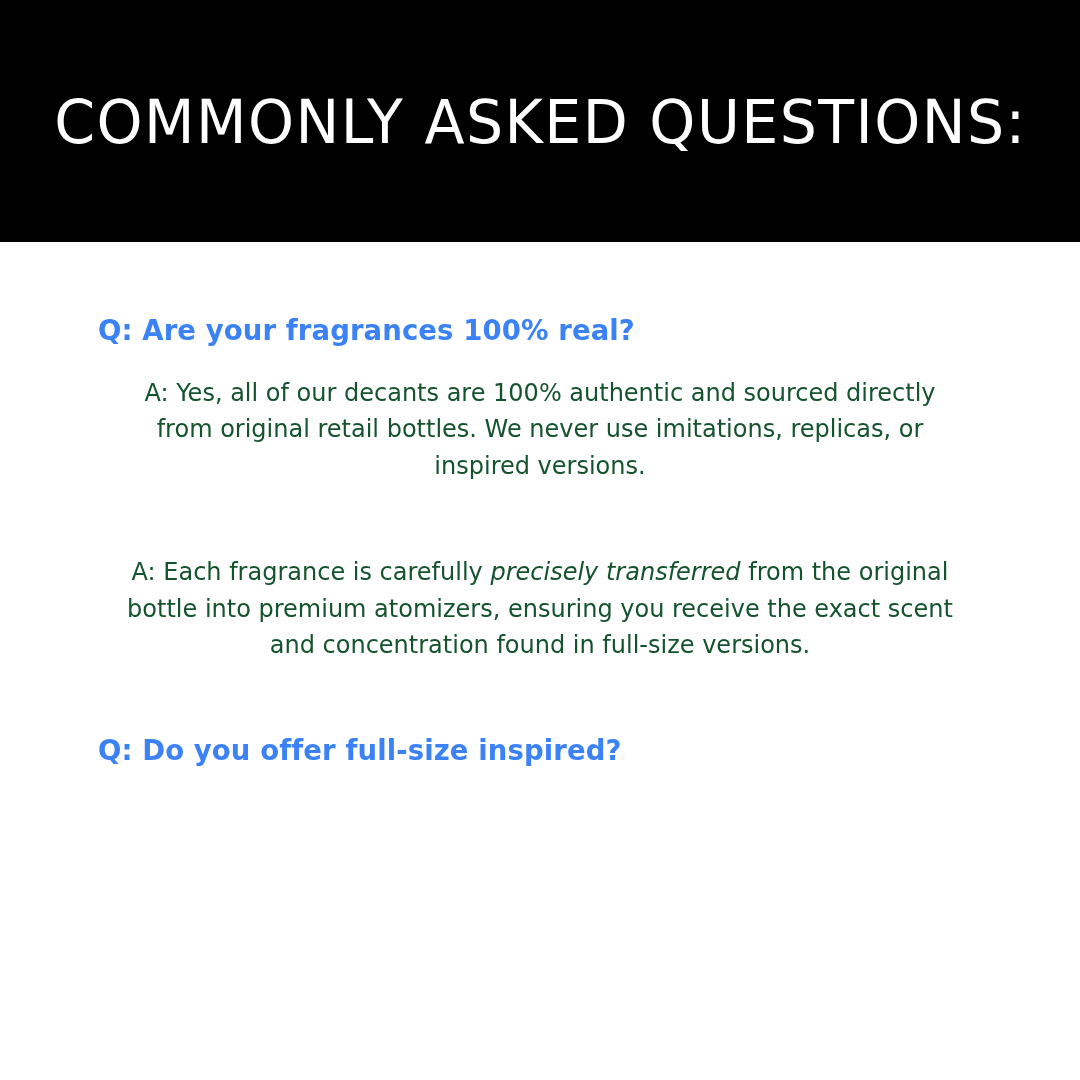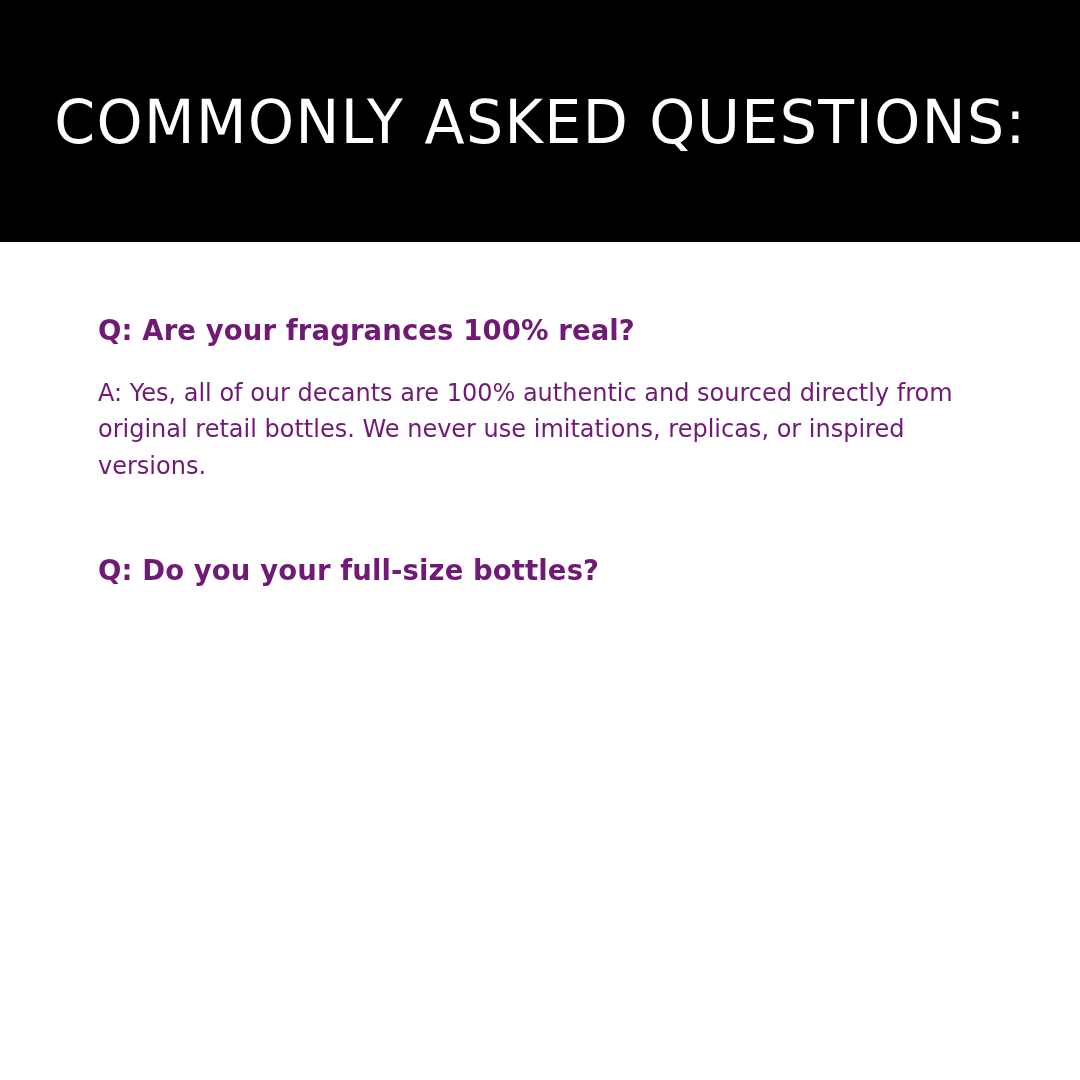--- a/index.html
+++ b/index.html
@@ -53,33 +53,34 @@
   .faq-item {
     margin-bottom: 70px;
   }
   .faq-item:last-child {
     margin-bottom: 0;
   }
   .faq-q {
     font-family: "DejaVu Sans", sans-serif;
     font-size: 27.5px;
     font-weight: 700;
-    color: #701a75;
+    color: #3b82f6;
     letter-spacing: 0.1px;
     margin: 0 0 28px 0;
     line-height: 1.2;
   }
   .faq-a {
     font-family: "DejaVu Sans", sans-serif;
     font-size: 24px;
     font-weight: 400;
-    color: #701a75;
+    color: #14532d;
     line-height: 1.52;
-    margin: 0;
+    margin: 16px;
     max-width: 915px;
+    text-align: center;
   }
   .faq-a em {
     font-style: italic;
   }
 </style>
 </head>
 <body>
 
 <div class="page">
 
@@ -89,22 +90,23 @@
 
   <div class="content">
     <div class="faq-list">
 
       <div class="faq-item">
         <div class="faq-q">Q: Are your fragrances 100% real?</div>
         <p class="faq-a"><span>A: Yes, all of our decants are 100% authentic and sourced directly from original retail bottles. We never use imitations, replicas, or inspired versions.</span><em></em><span></span></p>
       </div>
 
       <div class="faq-item">
+        <p class="faq-a"><span>A: Each fragrance is carefully </span><em>precisely transferred</em><span> from the original bottle into premium atomizers, ensuring you receive the exact scent and concentration found in full-size versions.</span></p>
       </div>
 
       <div class="faq-item">
-        <div class="faq-q">Q: Do you your full-size bottles?</div>
+        <div class="faq-q">Q: Do you offer full-size inspired?</div>
       </div>
 
     </div>
   </div>
 
 </div>
 
 </body></html>

